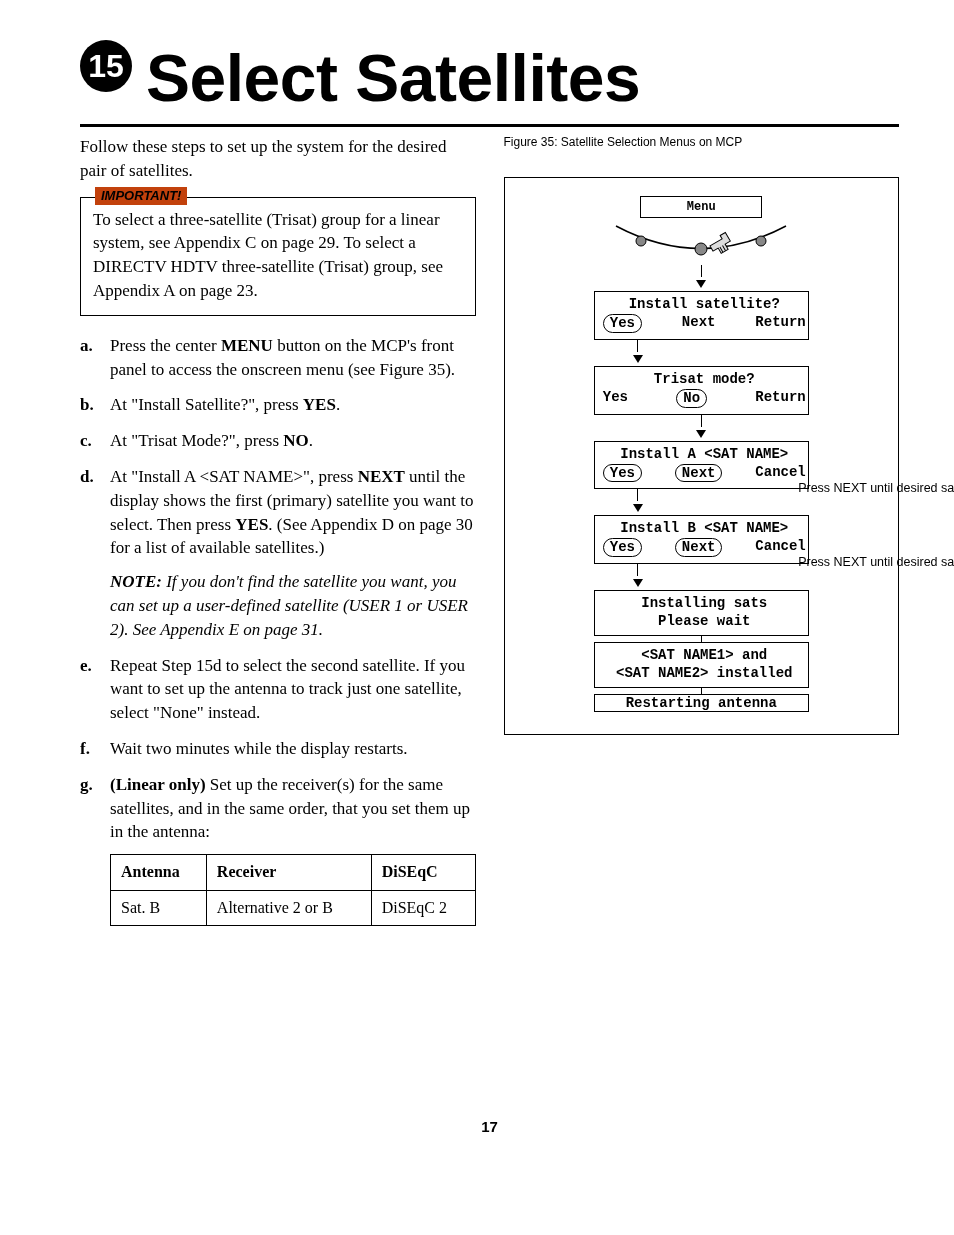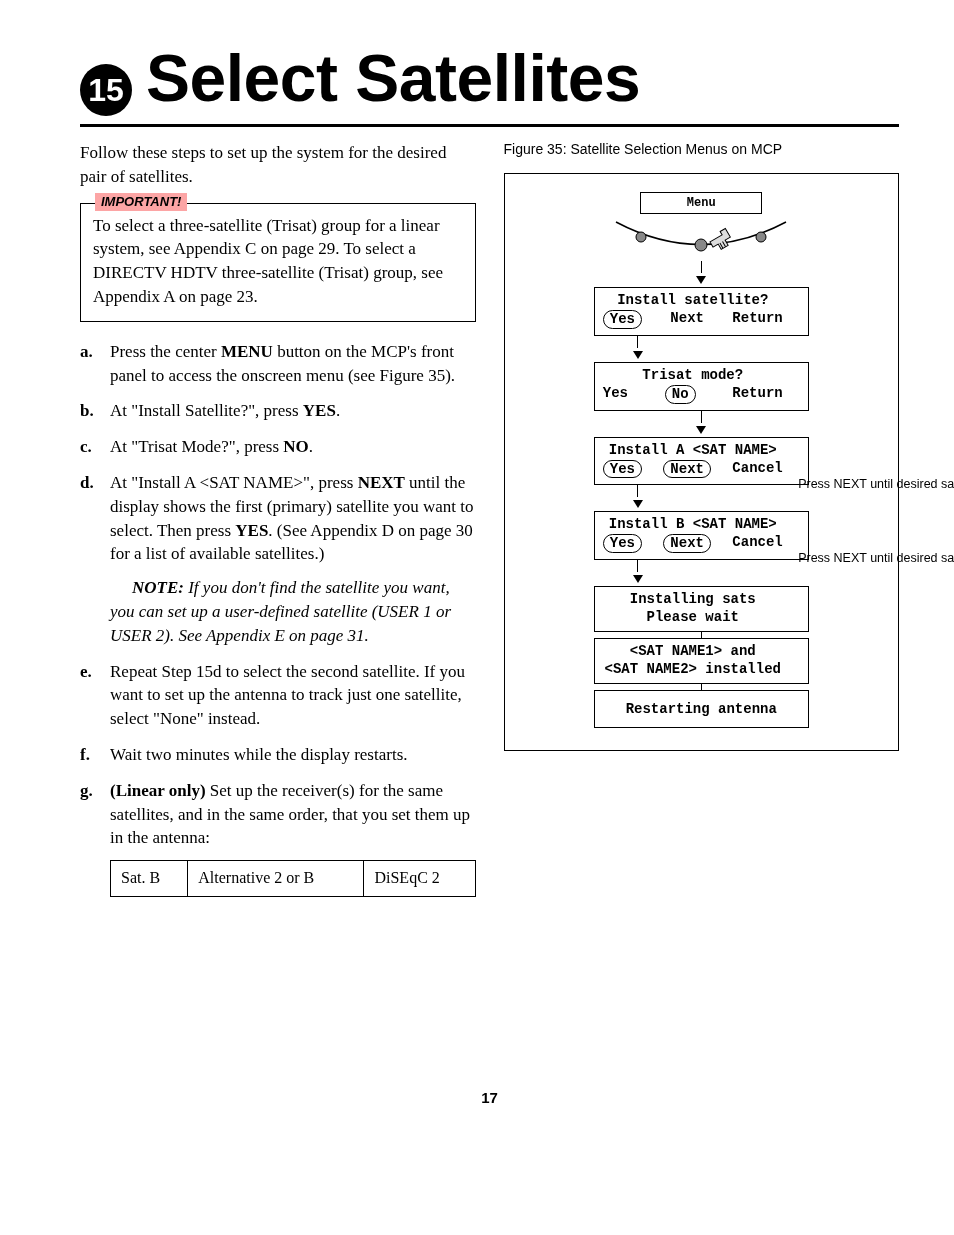--- a/index.html
+++ b/index.html
@@ -10,24 +10,24 @@
     background: #fff;
     width: 954px;
     box-sizing: border-box;
   }
   .page {
     padding: 40px 55px 40px 80px;
     box-sizing: border-box;
   }
   .title-row {
     display: flex;
-    align-items: flex-end;
+    align-items: flex-start;
     border-bottom: 3px solid #000;
     padding-bottom: 8px;
-    margin-bottom: 14px;
+    margin-bottom: 8px;
     gap: 14px;
   }
   .step-badge {
     width: 52px;
     height: 52px;
     border-radius: 50%;
     background: #000;
     color: #fff;
     display: flex;
     align-items: center;
@@ -62,21 +62,21 @@
   .important-box {
     border: 1.5px solid #000;
     padding: 10px 12px 12px 12px;
     margin: 0 0 18px 0;
     position: relative;
   }
   .important-legend {
     position: absolute;
     top: -11px;
     left: 14px;
-    background: #fca5a5;
+    background: #c2410c;
     padding: 0 6px;
     font-family: Arial, Helvetica, sans-serif;
     font-weight: 700;
     font-style: italic;
     font-size: 13px;
   }
   ol.steps {
     list-style: none;
     padding: 0;
     margin: 0;
@@ -93,41 +93,40 @@
   }
   .step-body {
     flex: 1;
   }
   .note-block {
     margin-top: 10px;
     font-style: italic;
   }
   .note-lead {
     font-weight: 700;
-    margin-left: 22px;
   }
   .b { font-weight: 700; }
   table.little {
     border-collapse: collapse;
     margin-top: 10px;
     font-size: 16px;
     width: 100%;
   }
   table.little th, table.little td {
     border: 1px solid #000;
     padding: 6px 10px;
     text-align: left;
   }
   table.little th {
     font-weight: 700;
   }
   .fig-caption {
     font-family: Arial, Helvetica, sans-serif;
-    font-size: 14px;
-    margin: 0 0 16px 0;
+    font-size: 12px;
+    margin: 0 0 28px 0;
   }
   
   .flow {
     border: 1.5px solid #000;
     padding: 18px 10px 22px 10px;
     display: flex;
     flex-direction: column;
     align-items: center;
     font-family: "Courier New", monospace;
     font-weight: 700;
@@ -154,21 +153,21 @@
   .mcp-arc {
     width: 180px;
     height: 40px;
     position: relative;
   }
   .mcp-arc svg { position:absolute; top:0; left:0; }
   .menu-box {
     border: 1.5px solid #000;
     width: 215px;
     box-sizing: border-box;
-    padding: 4px 23px 6px 6px;
+    padding: 4px 0 6px 6px;
     text-align: center;
     background:#fff;
   }
   .menu-box .line1 { margin-bottom: 2px; }
   .menu-box .line2 {
     display: flex;
     justify-content: space-between;
     padding: 0 2px;
   }
   .pill {
@@ -275,20 +274,25 @@
           <span class="step-letter">f.</span>
           <span class="step-body">Wait two minutes while the display restarts.</span>
         </li>
         <li>
           <span class="step-letter">g.</span>
           <span class="step-body">
             <span class="b">(Linear only)</span><span> Set up the receiver(s) for the same satellites, and in the same order, that you set them up in the antenna:</span>
 
             <table class="little">
               <tbody>
+                  <tr>
+                <th>Antenna</th>
+                <th>Receiver</th>
+                <th>DiSEqC</th>
+              </tr>
               <tr>
                 <td>Sat. B</td>
                 <td>Alternative 2 or B</td>
                 <td>DiSEqC 2</td>
               </tr>
             </tbody>
               </table>
           </span>
         </li>
       </ol>
@@ -388,21 +392,21 @@
           <div>Please wait</div>
         </div>
         <div class="connector-space"></div>
 
         <div class="menu-box">
           <div class="line1">&lt;SAT NAME1&gt; and</div>
           <div>&lt;SAT NAME2&gt; installed</div>
         </div>
         <div class="connector-space"></div>
 
-        <div class="menu-box" style="padding:10px 6px;">
+        <div class="menu-box" style="padding:0 6px;">
           <div>Restarting antenna</div>
         </div>
 
       </div>
     </div>
   </div>
 
   <div class="page-num">17</div>
 </div>
 

